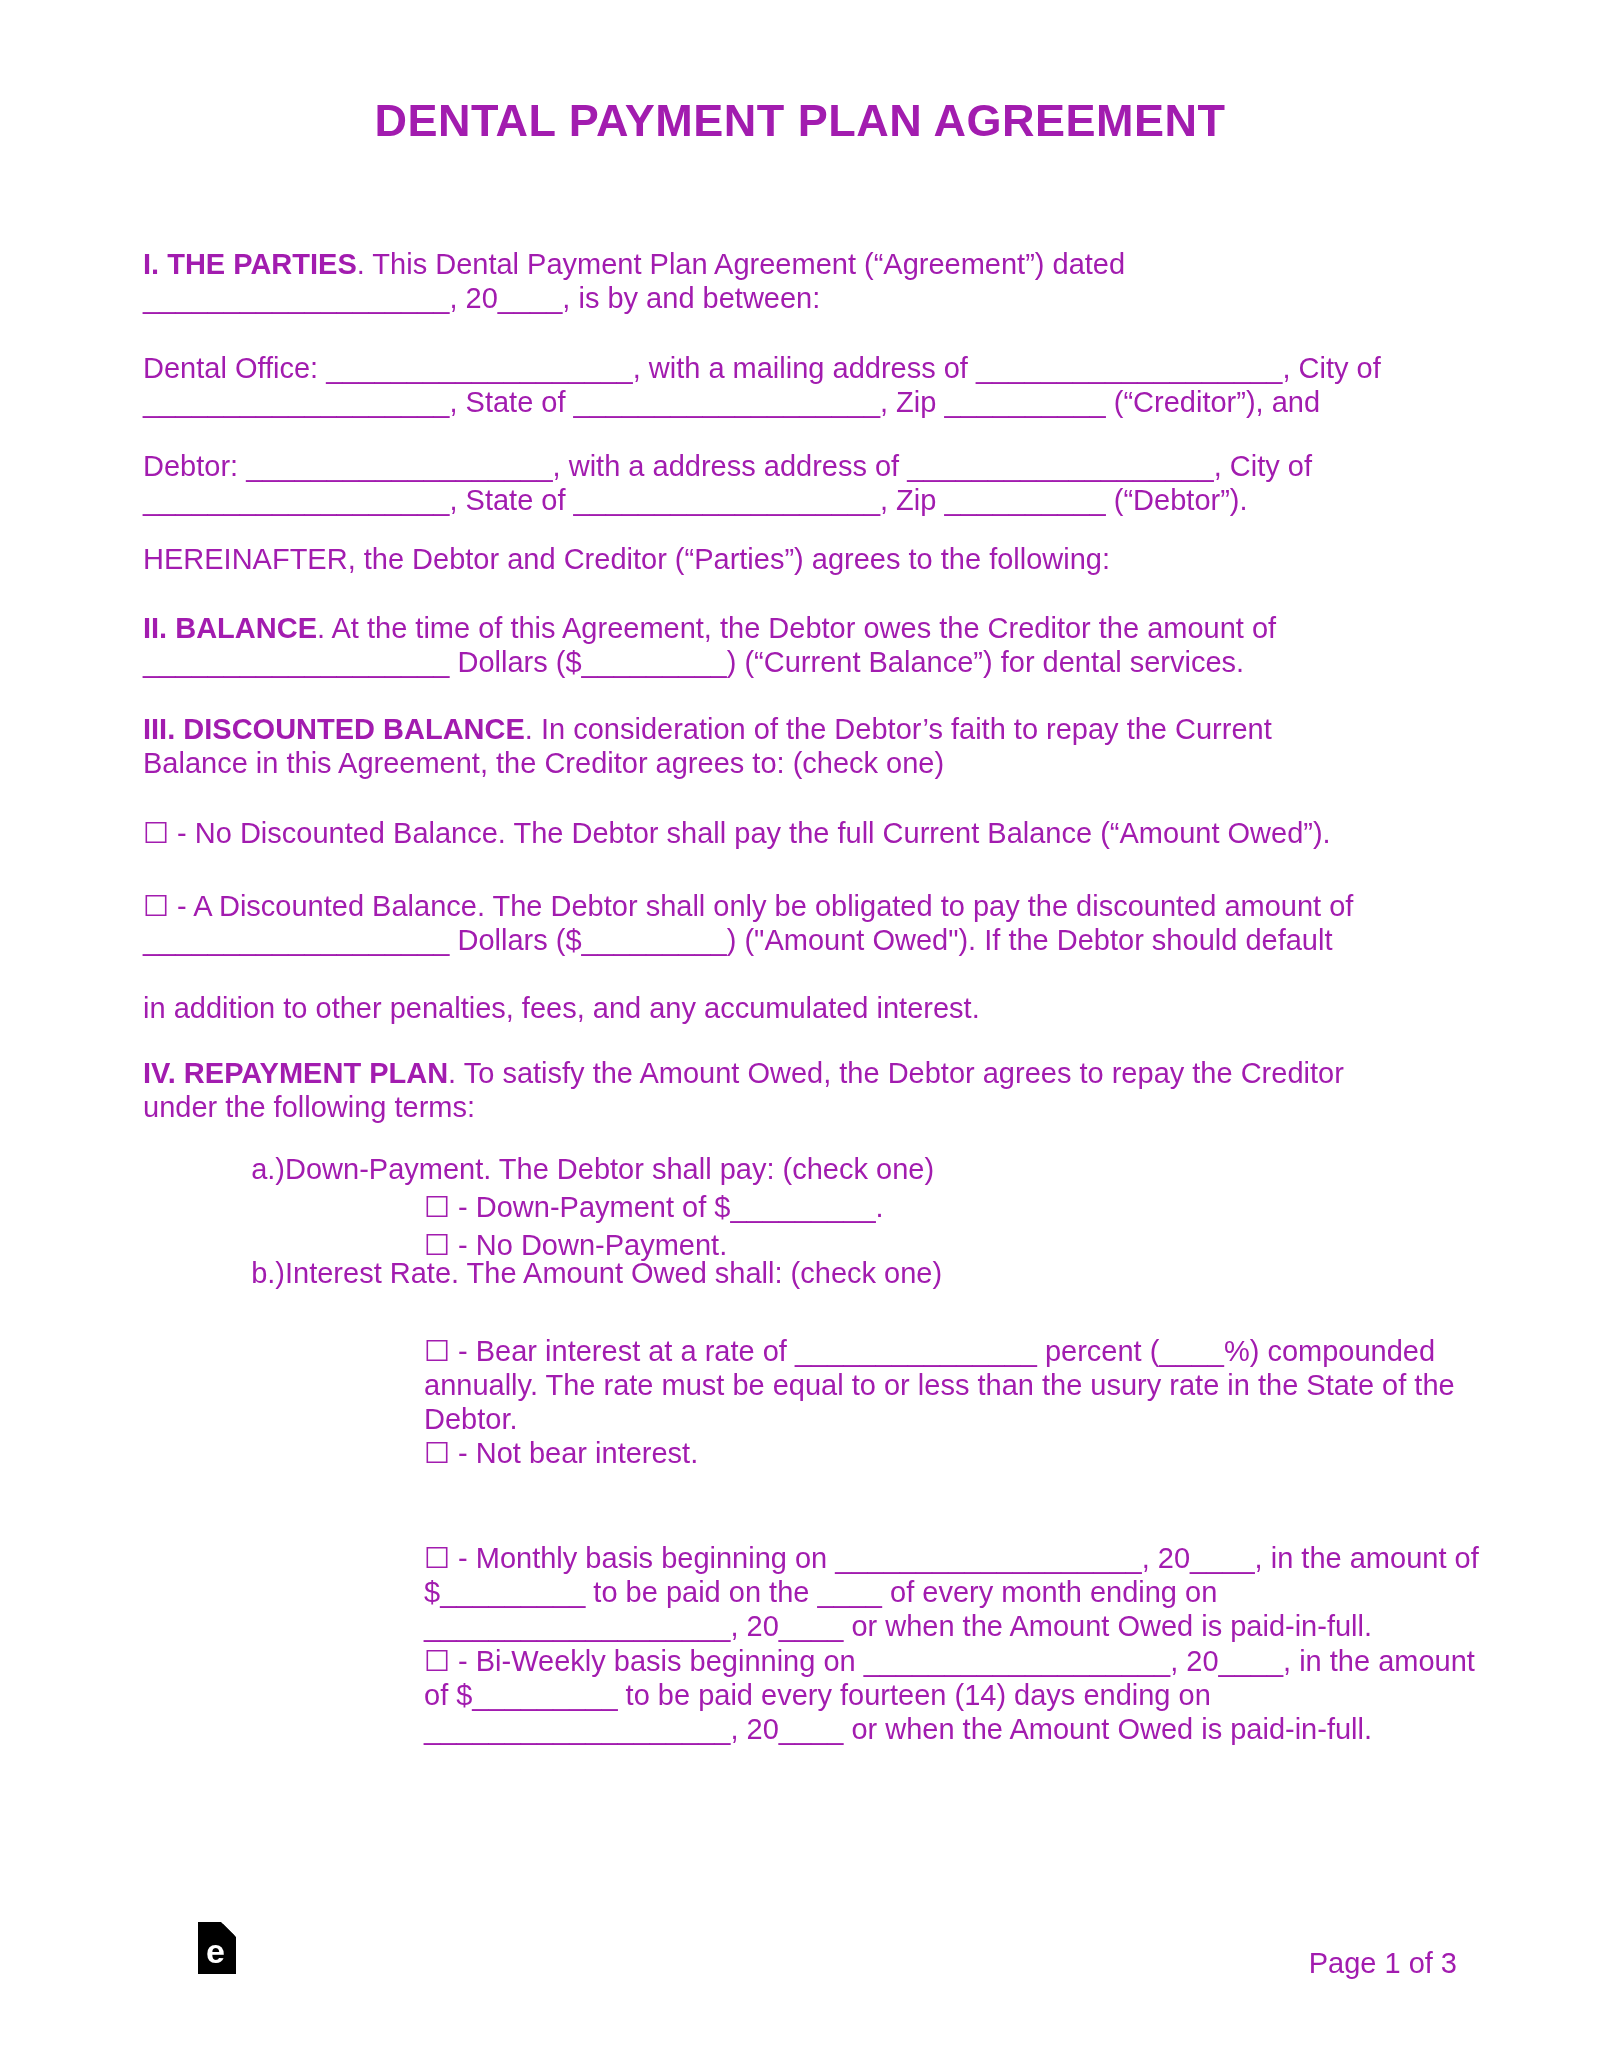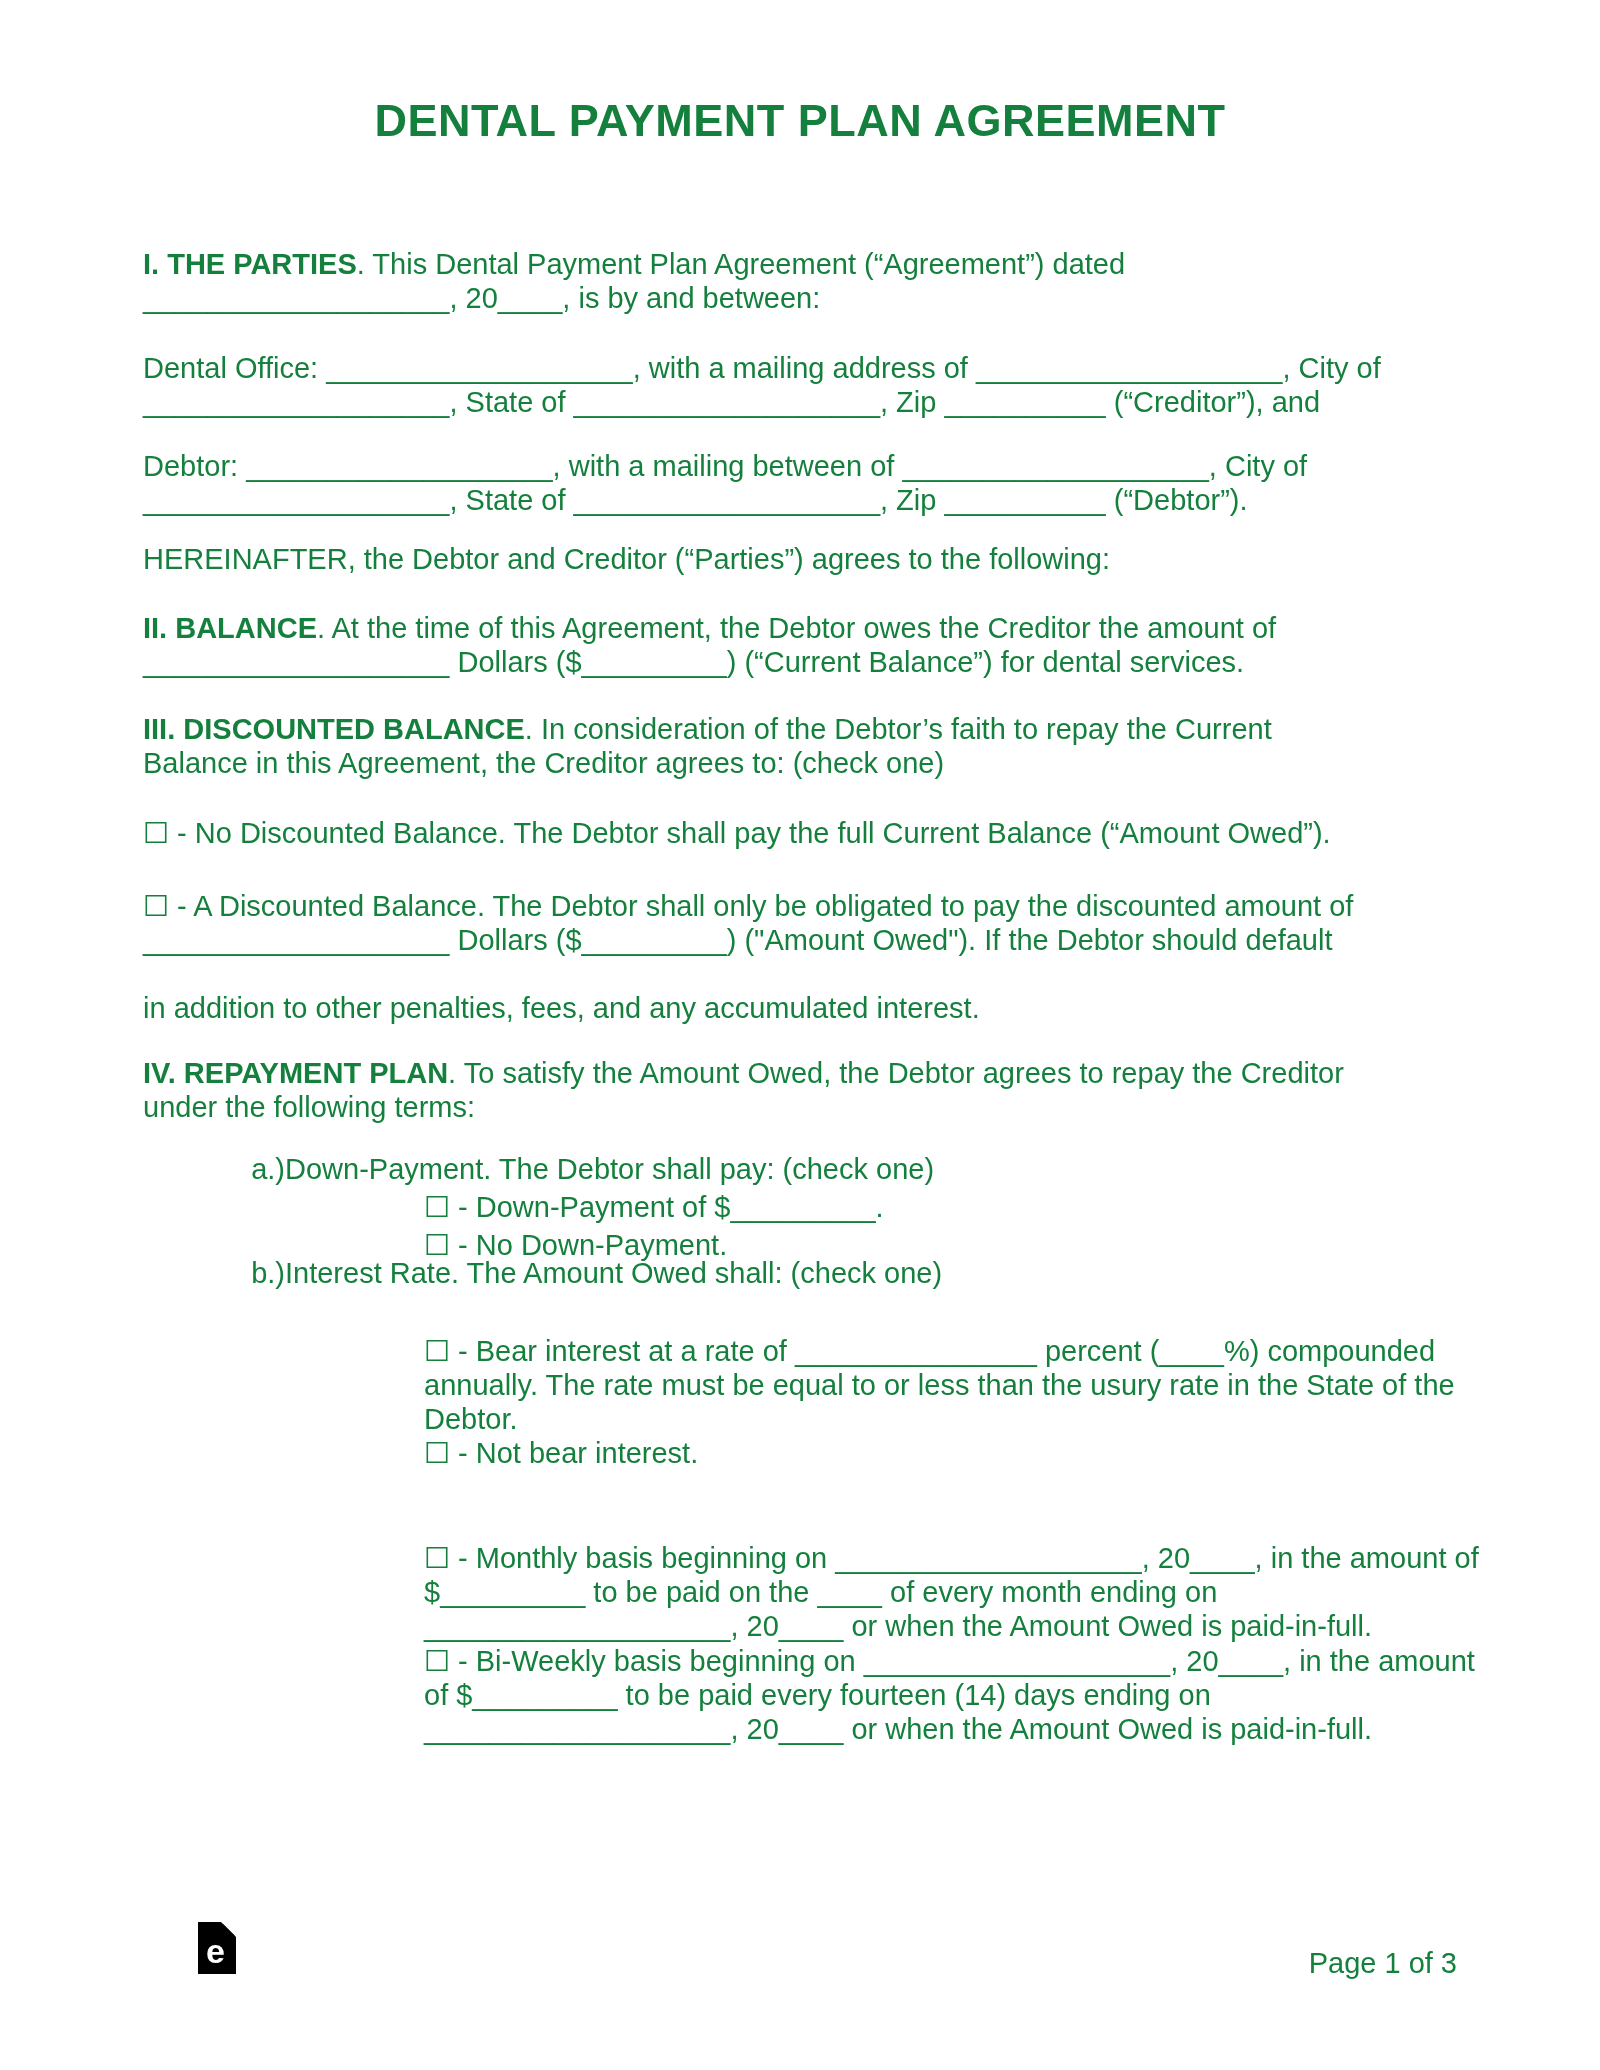--- a/index.html
+++ b/index.html
@@ -5,21 +5,21 @@
   html,body{margin:0;padding:0;background:#ffffff;}
   .page{
     position:relative;
     width:1600px;
     height:2070px;
     background:#ffffff;
     overflow:hidden;
     font-family:"Liberation Sans","DejaVu Sans",sans-serif;
     font-size:29px;
     line-height:34px;
-    color:#15803d;
+    color:#a21caf;
   }
   .title{
     position:absolute;
     top:97px;
     left:0;
     width:1600px;
     margin:0;
     text-align:center;
     font-size:45px;
     line-height:48px;
@@ -57,21 +57,21 @@
 <div class="page">
 
   <h1 class="title">DENTAL PAYMENT PLAN AGREEMENT</h1>
 
   <div class="ln" style="top:247px"><span class="b">I. THE PARTIES</span><span>. This Dental Payment Plan Agreement (“Agreement”) dated</span></div>
   <div class="ln" style="top:281px">___________________, 20____, is by and between:</div>
 
   <div class="ln" style="top:351px">Dental Office: ___________________, with a mailing address of ___________________, City of</div>
   <div class="ln" style="top:385px">___________________, State of ___________________, Zip __________ (“Creditor”), and</div>
 
-  <div class="ln" style="top:449px">Debtor: ___________________, with a mailing between of ___________________, City of</div>
+  <div class="ln" style="top:449px">Debtor: ___________________, with a address address of ___________________, City of</div>
   <div class="ln" style="top:483px">___________________, State of ___________________, Zip __________ (“Debtor”).</div>
 
   <div class="ln" style="top:542px">HEREINAFTER, the Debtor and Creditor (“Parties”) agrees to the following:</div>
 
   <div class="ln" style="top:611px"><span class="b">II. BALANCE</span><span>. At the time of this Agreement, the Debtor owes the Creditor the amount of</span></div>
   <div class="ln" style="top:645px">___________________ Dollars ($_________) (“Current Balance”) for dental services.</div>
 
   <div class="ln" style="top:712px"><span class="b">III. DISCOUNTED BALANCE</span><span>. In consideration of the Debtor’s faith to repay the Current</span></div>
   <div class="ln" style="top:816px"><span>☐</span><span> - No Discounted Balance. The Debtor shall pay the full Current Balance (“Amount Owed”).</span></div>
 

